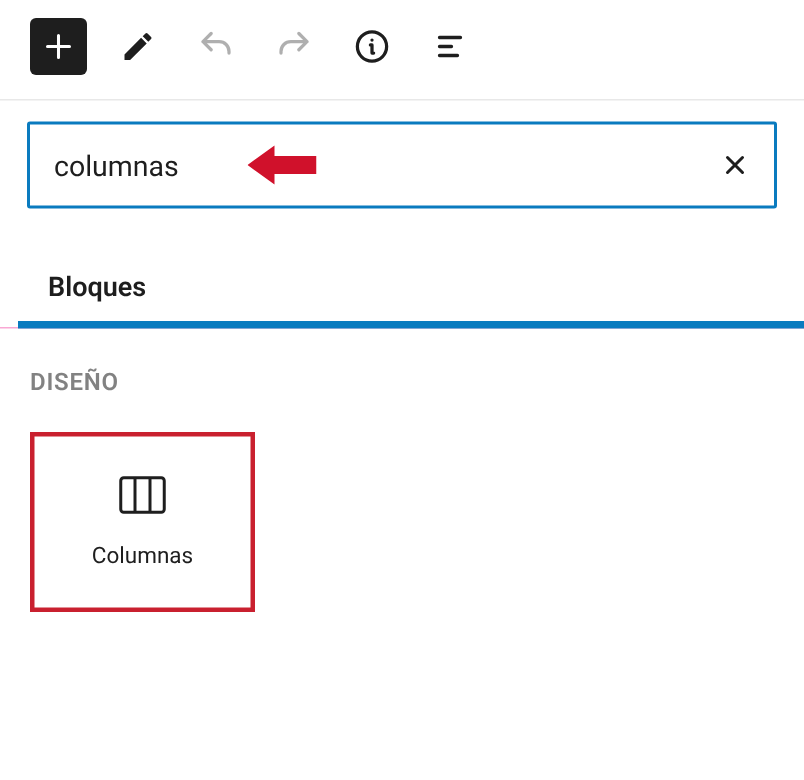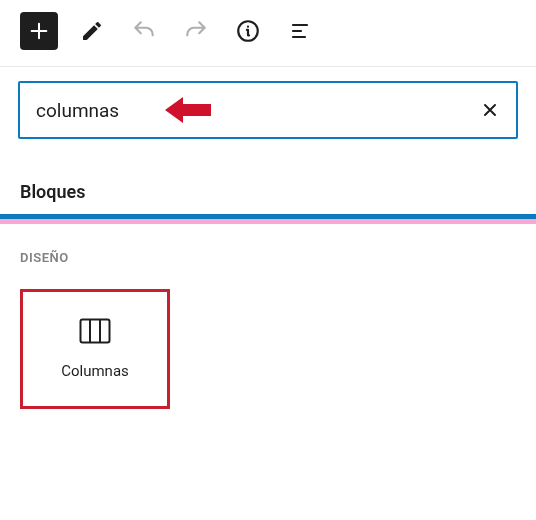--- a/index.html
+++ b/index.html
@@ -69,42 +69,43 @@
     }
     .pointer-arrow {
       position: absolute;
       left: 165px;
       top: 28px;
       pointer-events: none;
     }
     .tabs {
       display: flex;
       margin-top: 28px;
-      border-bottom: 6px solid #f9a8d4;
+      border-bottom: 1px solid #f9a8d4;
+      padding-left: 12px;
     }
     .tab {
       flex: 1;
       padding: 14px 20px 16px 20px;
       font-size: 18px;
       font-weight: 600;
       cursor: pointer;
       position: relative;
     }
     .tab.active::after {
       content: "";
       position: absolute;
       bottom: -1px;
       left: 0;
       right: 0;
       height: 5px;
       background: #0a7bbf;
     }
     .section-label {
       padding: 26px 20px 0 20px;
-      font-size: 13px;
+      font-size: 16px;
       font-weight: 600;
       letter-spacing: 0.5px;
       color: #828282;
       text-transform: uppercase;
     }
     .blocks-grid {
       padding: 24px 20px;
     }
     .block-item {
       width: 150px;

